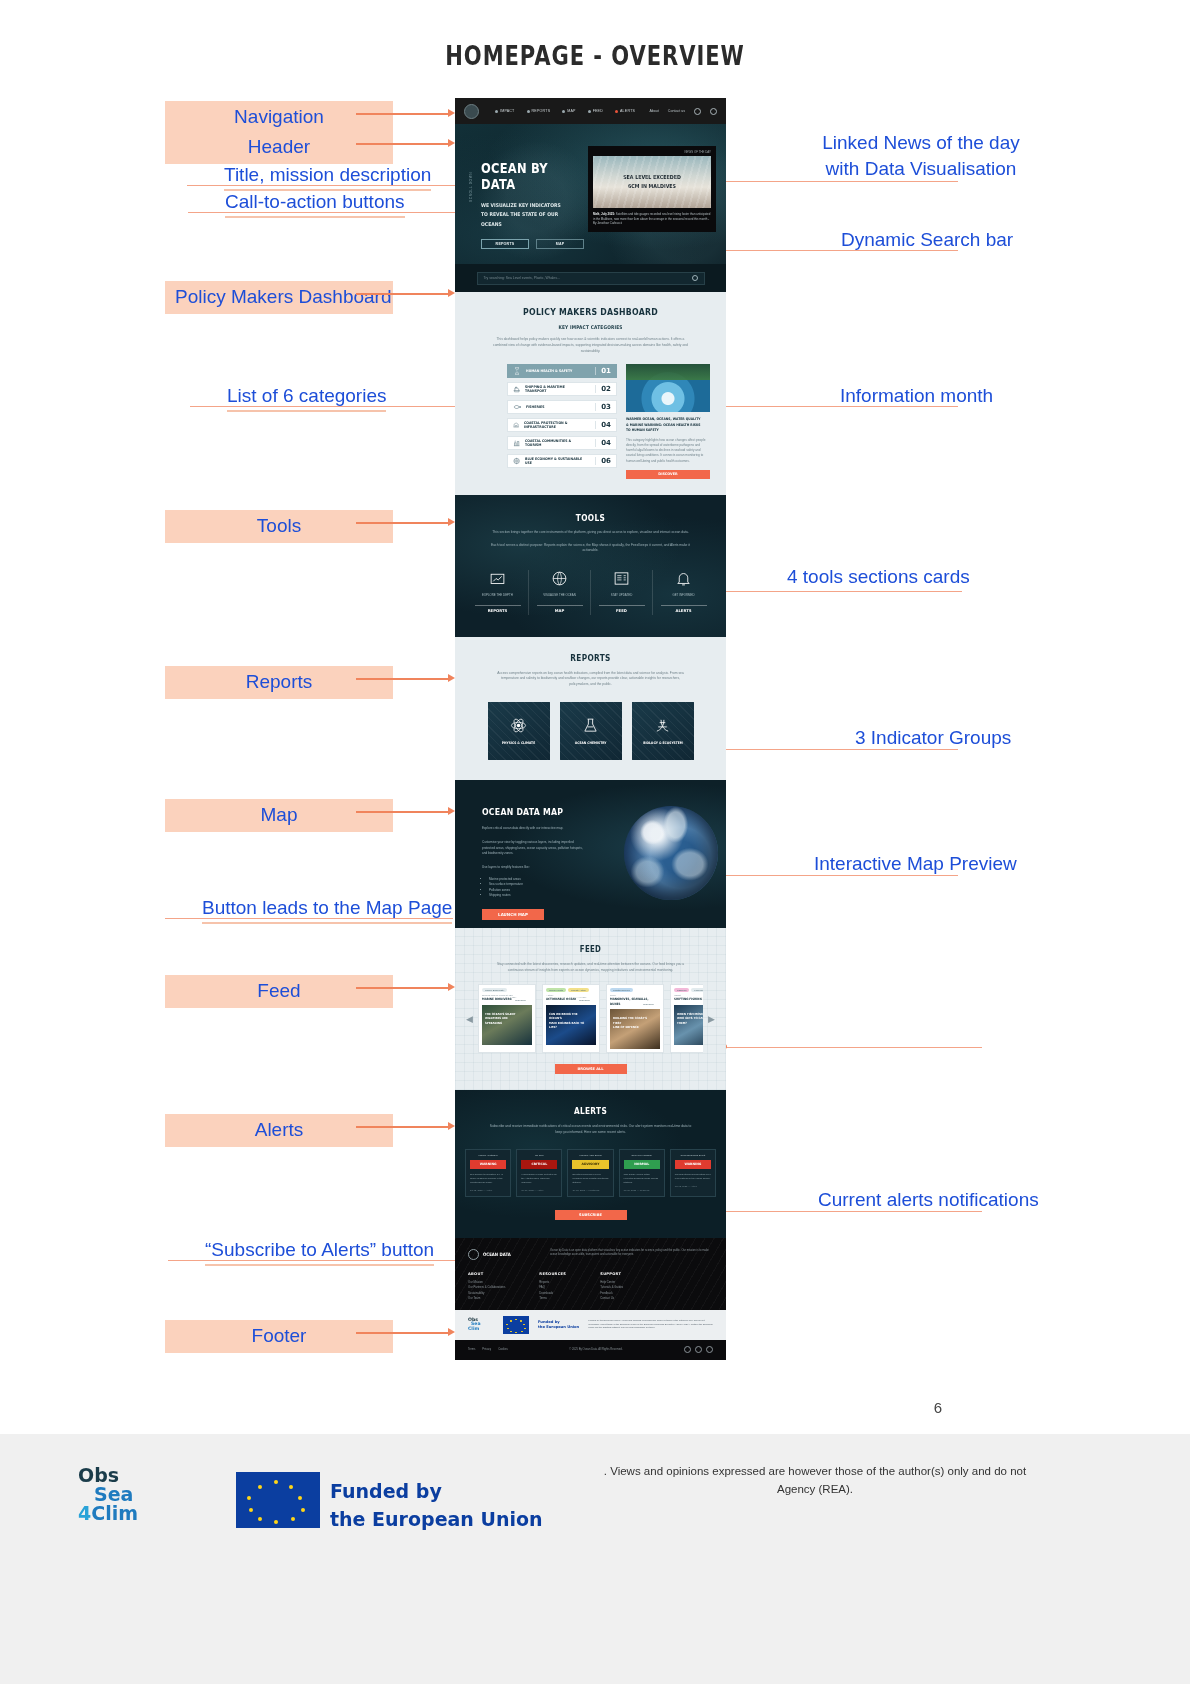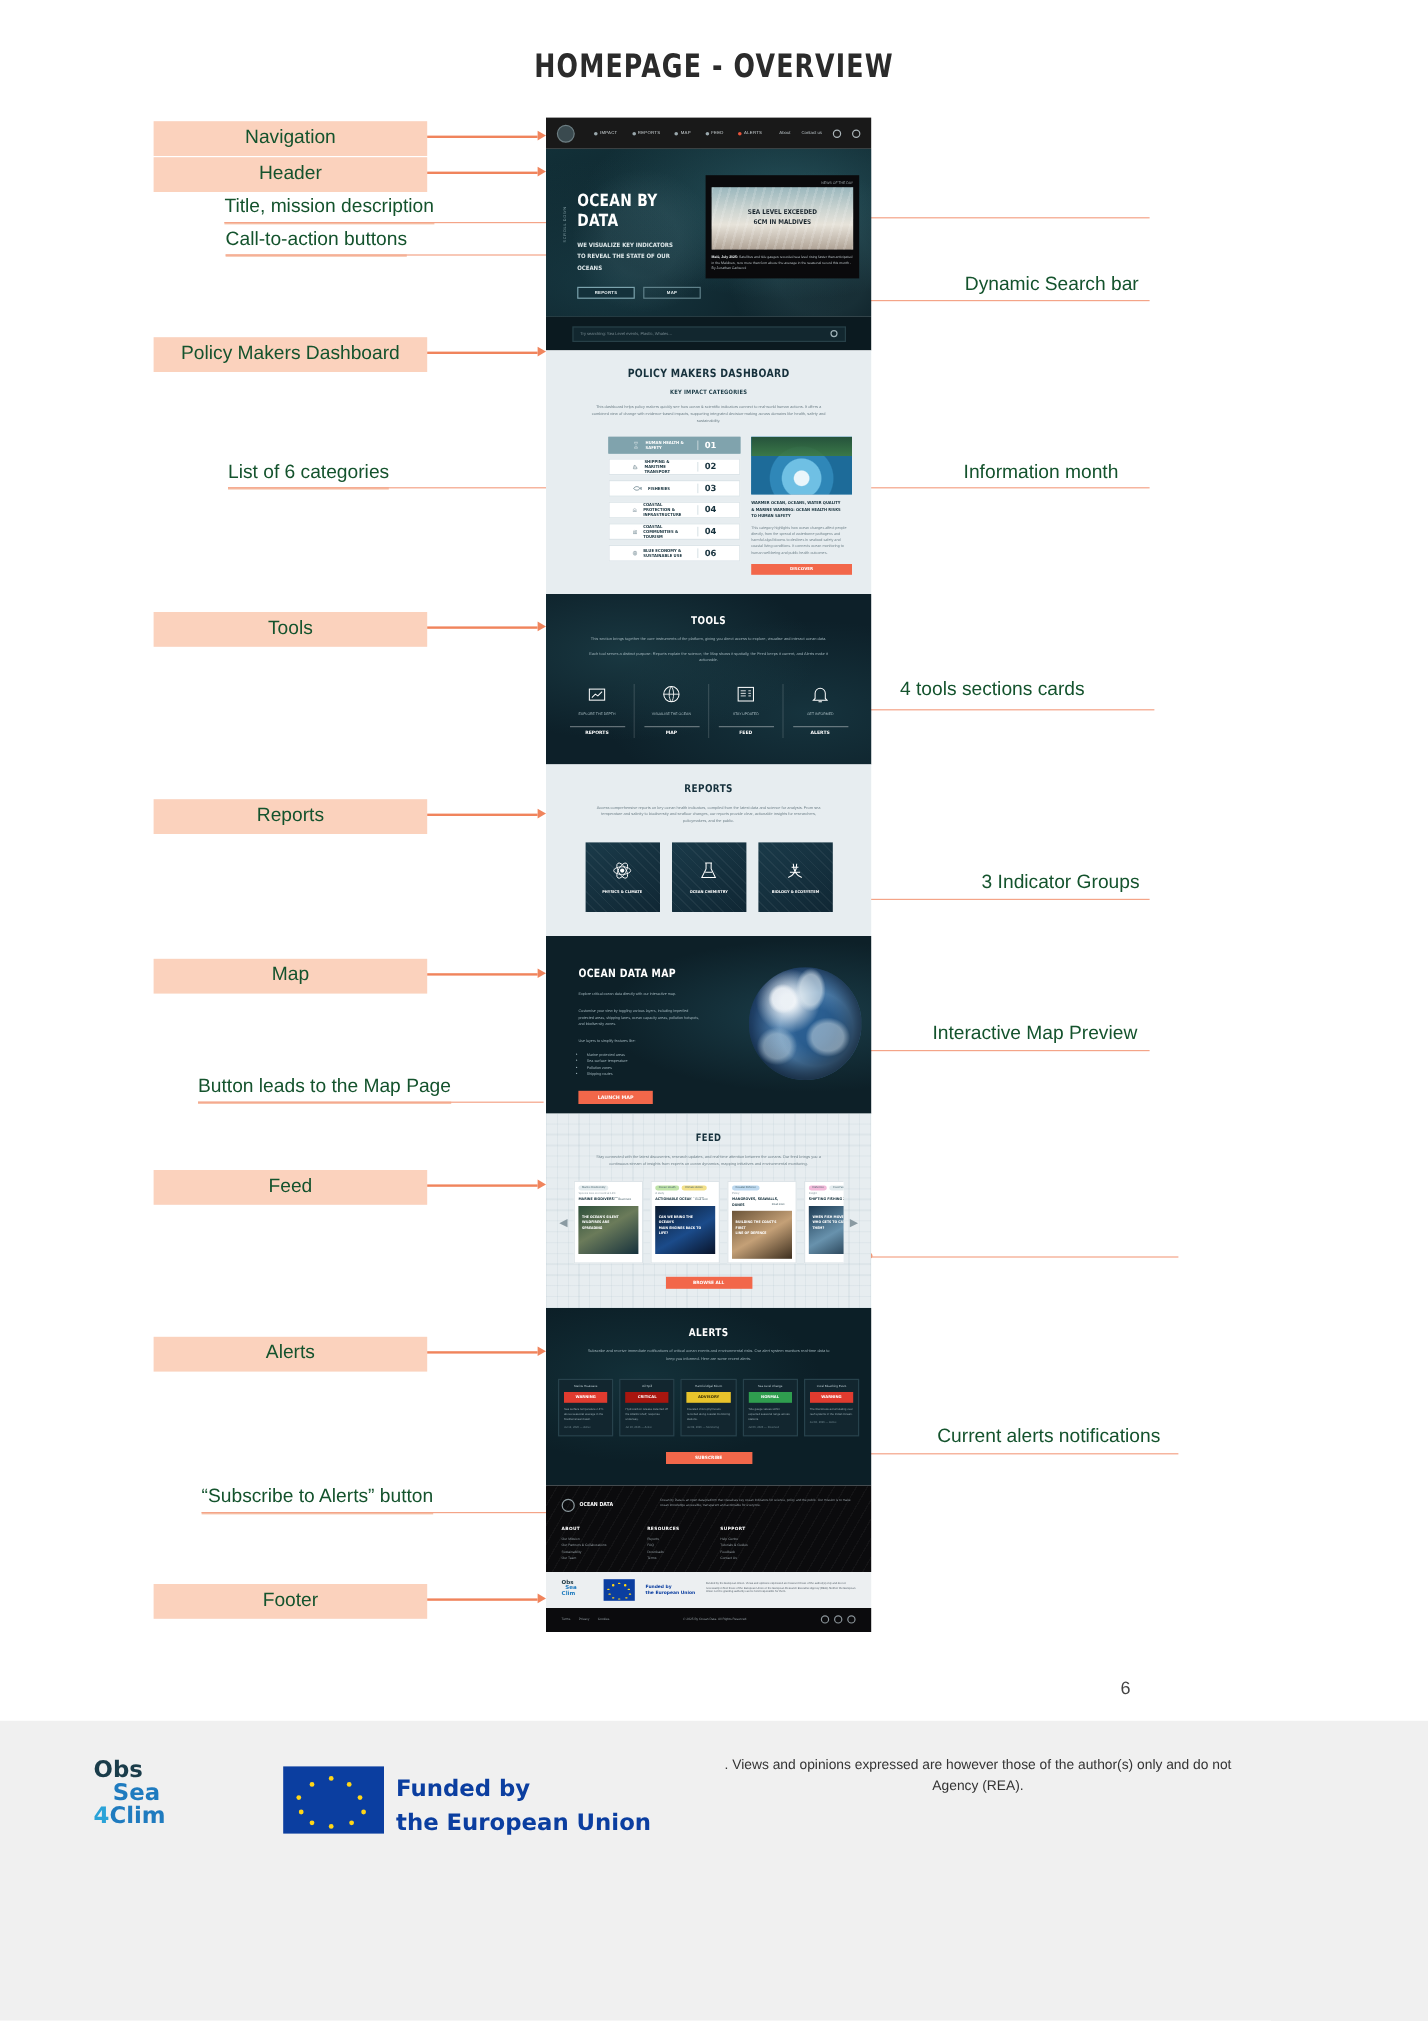--- a/index.html
+++ b/index.html
@@ -17,21 +17,21 @@
     text-align: center;
     font-family: "DejaVu Sans", sans-serif;
     font-weight: 700;
     font-size: 27px;
     letter-spacing: 1.2px;
     color: #2b2b2b;
     transform: scaleX(0.78);
   }
 
   
-  .anno { position: absolute; font-size: 16px; color: #14532d; white-space: nowrap; }
+  .anno { position: absolute; font-size: 19px; color: #1d4ed8; white-space: nowrap; margin-left: 37px; }
   .anno.boxed {
     background: #fbd2bd; padding: 5px 10px 6px;
     text-align: center;
   }
   .anno.under { border-bottom: 2px solid #f6c3ab; padding-bottom: 3px; }
   .anno.two { white-space: normal; line-height: 1.35; }
 
   
   .conn { position: absolute; height: 1.6px; background: #f0845c; }
   .conn.thin { background:#f4a488; height:1.4px; }
@@ -109,21 +109,21 @@
 
   
   .dash { padding:14px 16px 16px; }
   .dash .sec-h { font-size:9.5px; color:#16313c; letter-spacing:.3px;}
   .dash .sub { margin-top:7px; font-family:"DejaVu Sans",sans-serif;font-weight:700;
     text-align:center;font-size:5px;color:#1b3b46;transform:scaleX(.86);letter-spacing:.2px;}
   .dash .sec-p { margin-top:7px; width:200px; color:#6f8189;}
   .dash-body{ display:flex; gap:9px; margin-top:10px;}
   .cats{ flex:1; display:flex;flex-direction:column; gap:4px;}
   .cat{ height:14px; background:#fff; border:.6px solid #dde5e9; display:flex;align-items:center;
-    padding:0 19px; gap:5px;margin-left:36px;}
+    padding:0 5px; gap:5px;margin-left:36px;}
   .cat.active{ background:#80a3ad; border-color:#80a3ad;}
   .cat .ci{width:8px;height:8px;opacity:.85;}
   .cat .cl{ font-family:"DejaVu Sans",sans-serif;font-weight:700;font-size:3.5px;color:#17323d;
     transform:scaleX(.9); transform-origin:left;}
   .cat.active .cl{color:#fff;}
   .cat .cn{ margin-left:auto; font-family:"DejaVu Sans",sans-serif;font-weight:700;
     font-size:7px;color:#16313c; border-left:.6px solid #dde5e9; padding-left:5px;}
   .cat.active .cn{color:#fff;border-left-color:rgba(255,255,255,.45);}
   .infopanel{ width:84px; }
   .ip-img{ height:48px; background:
@@ -332,20 +332,24 @@
   <div class="conn" style="left:356px;top:1126px;width:92px;"></div>
   <div class="arrow" style="left:448px;top:1122px;"></div>
 
   <div class="anno under" style="left:168px;top:1239px;">“Subscribe to Alerts” button</div>
   <div class="conn thin" style="left:168px;top:1260px;width:288px;"></div>
 
   <div class="anno boxed" style="left:128px;top:1320px;width:228px;">Footer</div>
   <div class="conn" style="left:356px;top:1332px;width:92px;"></div>
   <div class="arrow" style="left:448px;top:1328px;"></div>
 
+  <div class="anno two" style="left:784px;top:130px;width:200px;text-align:center;">
+    <div>Linked News of the day</div>
+    <div>with Data Visualisation</div>
+  </div>
   <div class="conn thin" style="left:696px;top:181px;width:262px;"></div>
   <div class="dot" style="left:694px;top:178px;"></div>
 
   <div class="anno" style="left:804px;top:229px;">Dynamic Search bar</div>
   <div class="conn thin" style="left:700px;top:250px;width:258px;"></div>
   <div class="dot" style="left:698px;top:247px;"></div>
 
   <div class="anno" style="left:803px;top:385px;">Information month</div>
   <div class="conn thin" style="left:700px;top:406px;width:258px;"></div>
   <div class="dot" style="left:698px;top:403px;"></div>

